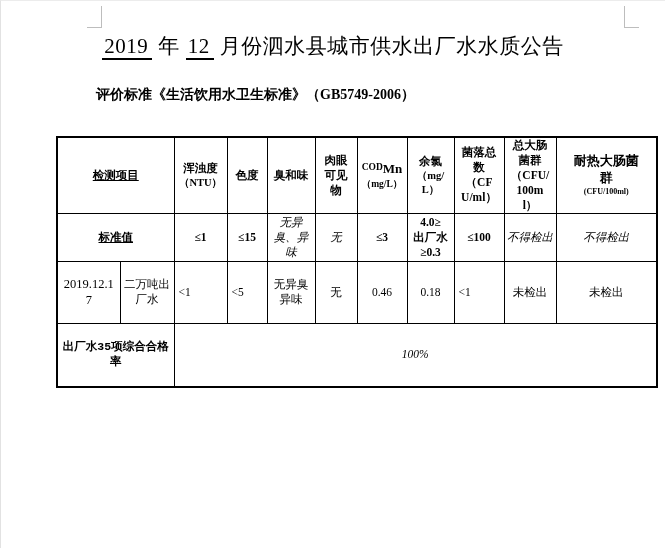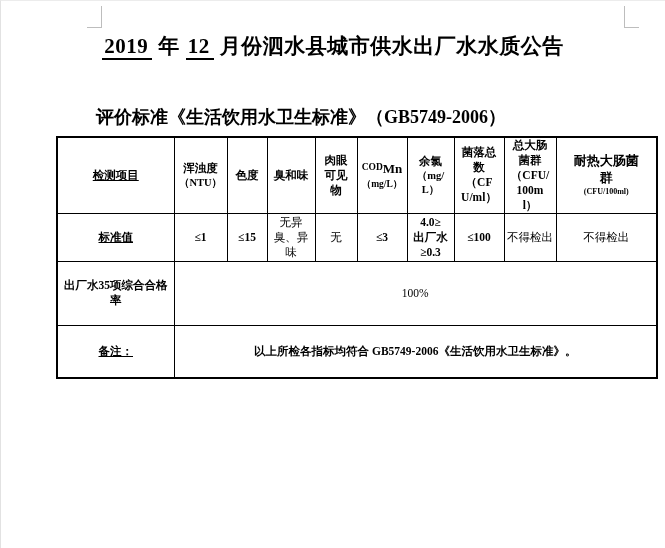--- a/index.html
+++ b/index.html
@@ -9,60 +9,60 @@
     color: #000;
     font-family: "Liberation Serif", "DejaVu Serif", serif;
     border-top: 1px solid #ececec; border-left: 1px solid #e2e2e2;
   }
   .corner { position: absolute; width: 15px; height: 22px; }
   .corner-tl { left: 86px; top: 5px;  border-right: 1px solid #bdbdbd; border-bottom: 1px solid #bdbdbd; }
   .corner-tr { left: 623px; top: 5px; border-left: 1px solid #bdbdbd;  border-bottom: 1px solid #bdbdbd; }
 
   .doc-title {
     position: absolute; top: 31px; left: 0; width: 100%;
-    text-align: center; font-weight: bold; font-size: 21px;
+    text-align: center; font-weight: normal; font-size: 21px;
     letter-spacing: 0.5px; white-space: nowrap;
   }
   .doc-title .num { border-bottom: 2px solid #000; padding: 0 4px 0 2px; }
   .doc-title .sp { display: inline-block; width: 6px; }
 
   .subtitle {
-    position: absolute; top: 104px; left: 95px;
-    font-size: 18px; font-weight: bold;
+    position: absolute; top: 85px; left: 95px;
+    font-size: 14px; font-weight: bold;
   }
 
   table.report {
     position: absolute; left: 55px; top: 135px; width: 600px;
     border-collapse: collapse; table-layout: fixed;
     border: 2px solid #000;
   }
   .report td {
     border: 1px solid #000; text-align: center; vertical-align: middle;
     padding: 1px 2px; font-size: 11.5px; font-weight: bold; line-height: 1.3;
     overflow: hidden; word-break: break-all;
   }
   .lbl     { font-size: 12.5px; font-weight: bold; text-decoration: underline; }
   .unit    { font-size: 10.5px; }
   .sm      { font-size: 9.5px; }
   .tinyu   { font-size: 8px; }
-  .reg     { font-weight: normal !important; }
+  .reg     { font-weight: normal !important; font-style: italic; }
   .bignum  { font-size: 12.5px; }
   .odr     { font-size: 10px; padding: 0 4px !important; }
   .cl-std  { font-size: 10px; white-space: pre-line; margin-left: 40px; }
   .visible-h { padding: 0 8px !important; }
   .colony-h  { padding: 0 6px !important; }
   .thermo-l1 { font-size: 13px; max-width: 72px; margin: 0 auto; text-align: center; }
   .row-result td { letter-spacing: 1px; }
   .data td { font-weight: normal; }
   .data .dt { font-size: 12.5px; padding: 0 4px !important; }
   .data .pt { padding: 0 2px !important; }
   .data .lt { text-align: left; padding-left: 4px !important; }
   .data .odr2 { padding: 0 4px !important; }
   .rate-lbl { font-size: 12.5px; }
-  .rate35   { font-size: 12.5px; line-height: 2.1; padding: 16px 4px !important; }
+  .rate35   { font-size: 12.5px; line-height: 2.1; padding: 16px 4px !important; font-family: Liberation Mono, monospace; }
   .remark-val { font-size: 12px; }
   sub { font-size: 13px; }
 </style>
 </head>
 <body>
 
 <div class="corner corner-tl"></div>
 <div class="corner corner-tr"></div>
 
 <div class="doc-title"><span class="num">2019</span><span class="sp"></span><span>年</span><span class="sp"></span><span class="num">12</span><span class="sp"></span><span>月份泗水县城市供水出厂水水质公告</span></div>
@@ -125,25 +125,34 @@
     <td class="bignum">≤3</td>
     <td class="cl-std">4.0≥
 出厂水
 ≥0.3</td>
     <td class="bignum">≤100</td>
     <td class="reg">不得检出</td>
     <td class="reg">不得检出</td>
   </tr>
 
 
+  <tr style="height:62px" class="data">
+    <td class="dt">2019.12.17</td>
+    <td class="pt">二万吨出厂水</td>
+    <td class="lt">&lt;1</td>
+    <td class="lt">&lt;5</td>
+    <td class="odr2">无异臭异味</td>
+    <td>无</td>
+    <td>0.46</td>
+    <td>0.18</td>
+    <td class="lt">&lt;1</td>
+    <td>未检出</td>
+    <td>未检出</td>
+  </tr>
 
 
   <tr style="height:64px">
     <td colspan="2" class="rate35">出厂水35项综合合格率</td>
     <td colspan="9" class="reg">100%</td>
   </tr>
 
-  <tr style="height:53px">
-    <td colspan="2" class="lbl">备注：</td>
-    <td colspan="9" class="remark-val">以上所检各指标均符合 GB5749-2006《生活饮用水卫生标准》。</td>
-  </tr>
 </tbody>
   </table>
 
 </body></html>

